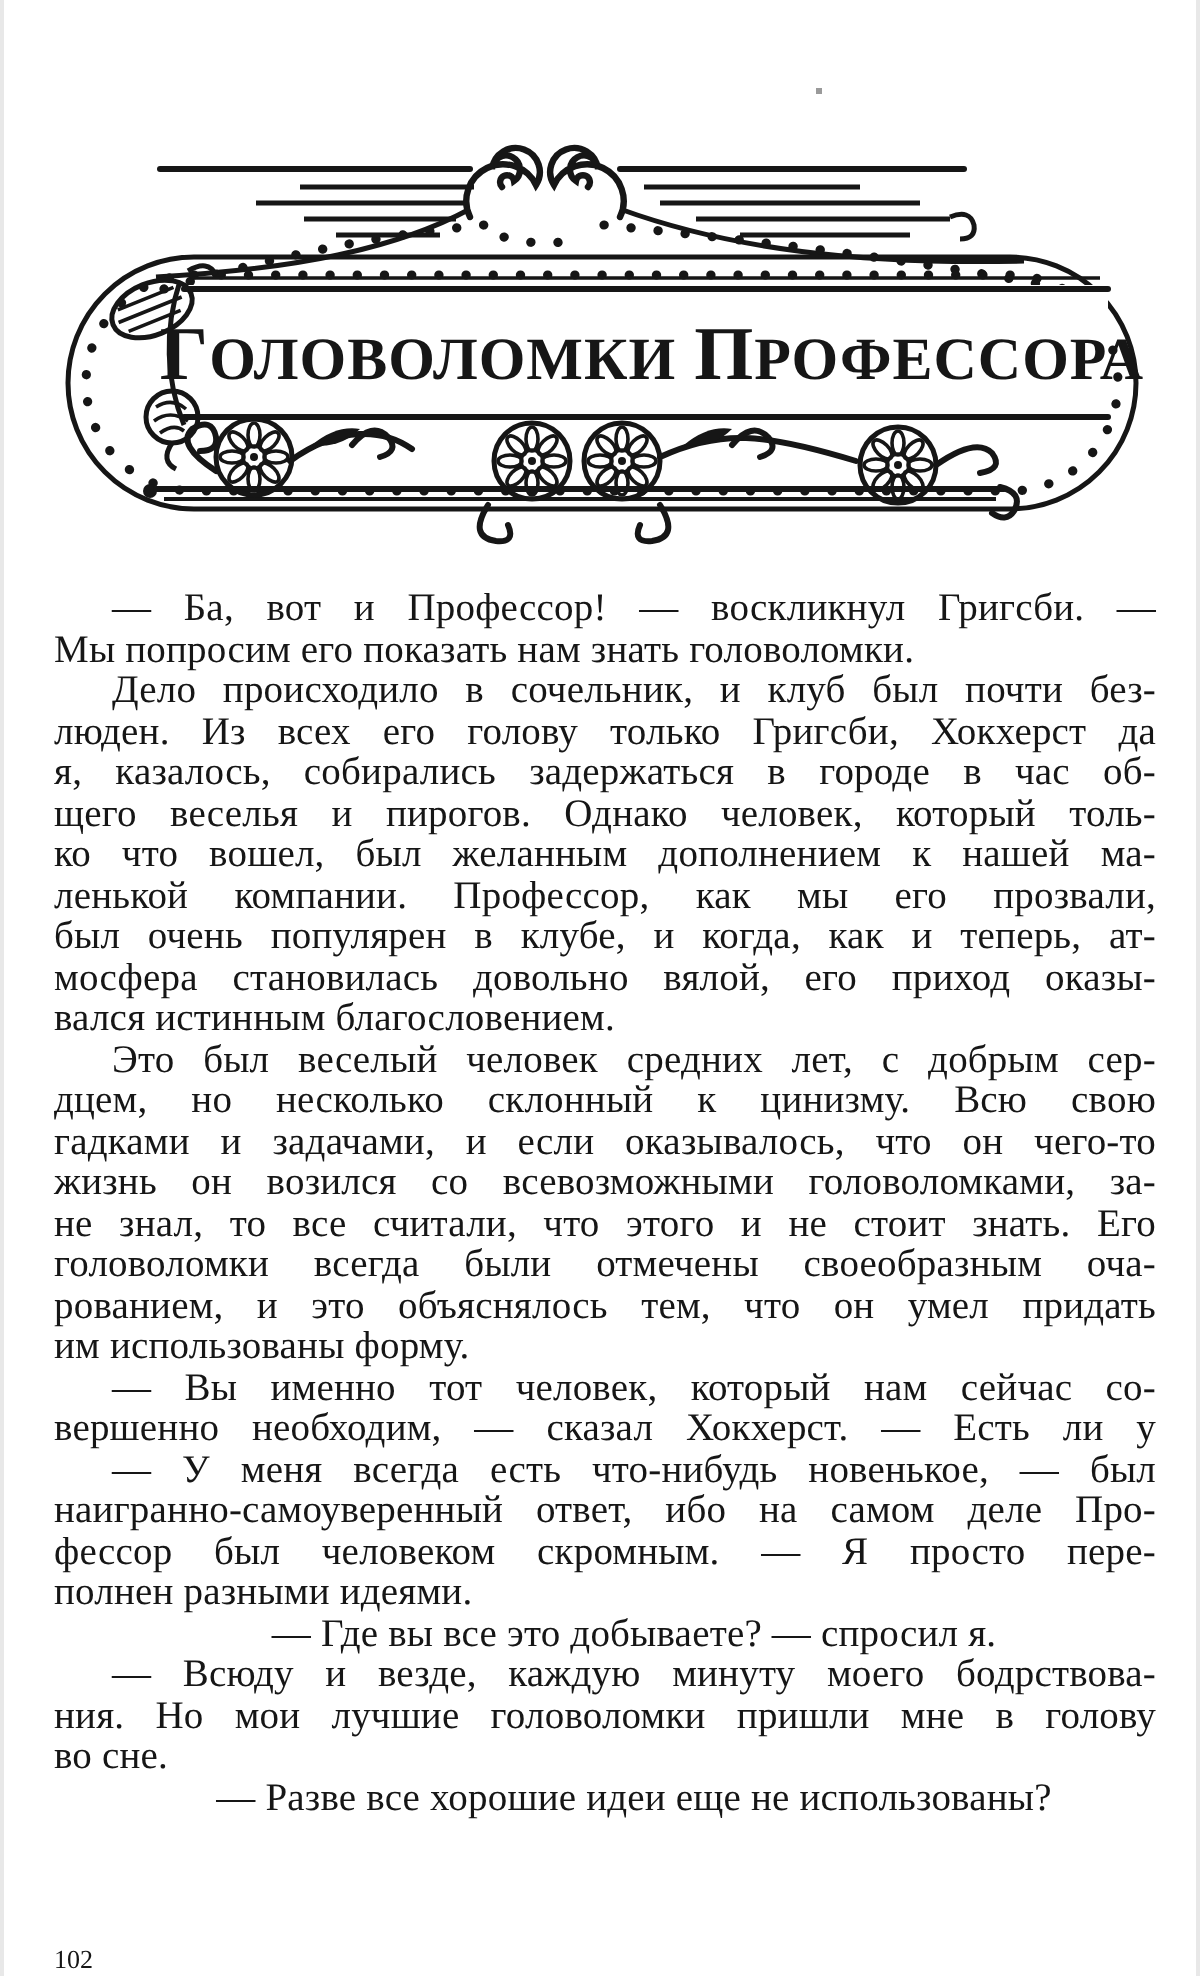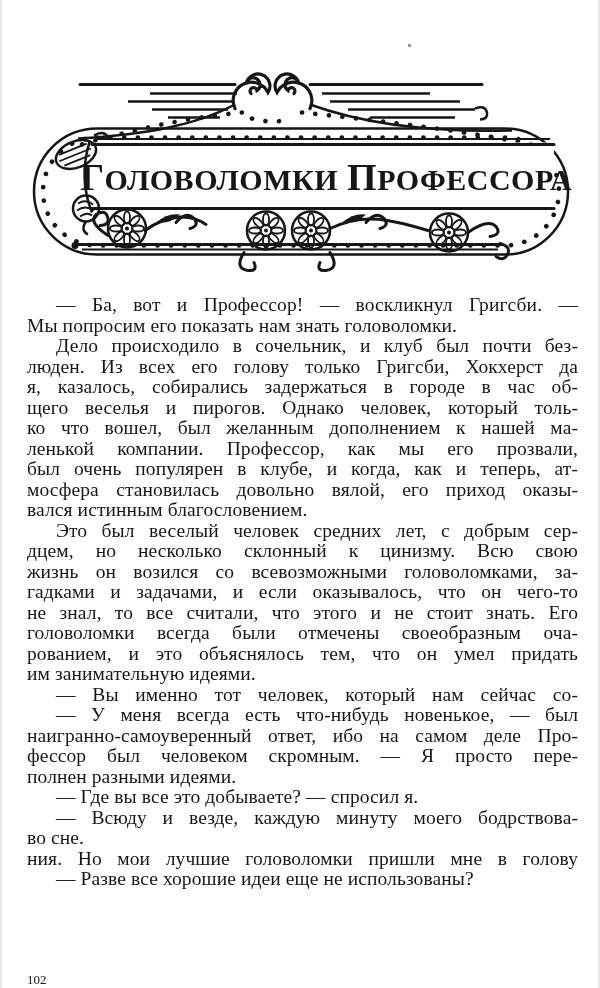--- a/index.html
+++ b/index.html
@@ -15,21 +15,21 @@
   .s25{stroke:currentColor;stroke-width:2.5;fill:none;}
   .s3{stroke:currentColor;stroke-width:3;fill:none;stroke-linecap:round;}
   .s32{stroke:currentColor;stroke-width:3.2;fill:none;stroke-linecap:round;}
   .dots{stroke:currentColor;stroke-width:4.6;fill:none;stroke-dasharray:0.1 13.5;stroke-linecap:round;}
   .fillink{fill:currentColor;stroke:none;}
   .bandfill{fill:var(--paper,#ffffff);stroke:none;}
   .title-text{font-family:"Liberation Serif", serif;font-weight:bold;fill:currentColor;letter-spacing:0.5px;}
   .body-text{position:absolute;left:25px;top:295px;width:551px;}
   .ln{font-size:19.5px;line-height:20.5px;letter-spacing:0.1px;}
   .jf{text-align:justify;text-align-last:justify;}
-  .ind{text-indent:29px;}
+  .ind{text-indent:29px;text-align:center;}
   .page-number{position:absolute;left:25px;top:969px;font-size:13px;line-height:22px;}
   .speck{position:absolute;left:406px;top:44px;width:3px;height:3px;background:#9a9a9a;}
 </style>
 </head>
 <body>
 
 <div class="page">
 
   <div class="speck"></div>
 
@@ -137,33 +137,34 @@
       <div class="ln jf">люден. Из всех его голову только Григсби, Хокхерст да</div>
       <div class="ln jf">я, казалось, собирались задержаться в городе в час об-</div>
       <div class="ln jf">щего веселья и пирогов. Однако человек, который толь-</div>
       <div class="ln jf">ко что вошел, был желанным дополнением к нашей ма-</div>
       <div class="ln jf">ленькой компании. Профессор, как мы его прозвали,</div>
       <div class="ln jf">был очень популярен в клубе, и когда, как и теперь, ат-</div>
       <div class="ln jf">мосфера становилась довольно вялой, его приход оказы-</div>
       <div class="ln">вался истинным благословением.</div>
       <div class="ln ind jf">Это был веселый человек средних лет, с добрым сер-</div>
       <div class="ln jf">дцем, но несколько склонный к цинизму. Всю свою</div>
+      <div class="ln jf">гадками и задачами, и если оказывалось, что он чего-то</div>
       <div class="ln jf">жизнь он возился со всевозможными головоломками, за-</div>
-      <div class="ln jf">гадками и задачами, и если оказывалось, что он чего-то</div>
       <div class="ln jf">не знал, то все считали, что этого и не стоит знать. Его</div>
       <div class="ln jf">головоломки всегда были отмечены своеобразным оча-</div>
       <div class="ln jf">рованием, и это объяснялось тем, что он умел придать</div>
-      <div class="ln">им занимательную идеями.</div>
+      <div class="ln">им использованы форму.</div>
       <div class="ln ind jf">— Вы именно тот человек, который нам сейчас со-</div>
+      <div class="ln jf">вершенно необходим, — сказал Хокхерст. — Есть ли у</div>
       <div class="ln ind jf">— У меня всегда есть что-нибудь новенькое, — был</div>
       <div class="ln jf">наигранно-самоуверенный ответ, ибо на самом деле Про-</div>
       <div class="ln jf">фессор был человеком скромным. — Я просто пере-</div>
       <div class="ln">полнен разными идеями.</div>
       <div class="ln ind">— Где вы все это добываете? — спросил я.</div>
       <div class="ln ind jf">— Всюду и везде, каждую минуту моего бодрствова-</div>
+      <div class="ln jf">ния. Но мои лучшие головоломки пришли мне в голову</div>
       <div class="ln">во сне.</div>
-      <div class="ln jf">ния. Но мои лучшие головоломки пришли мне в голову</div>
       <div class="ln ind">— Разве все хорошие идеи еще не использованы?</div>
     </div>
 
   <div class="page-number">102</div>
 
 </div>
 
 </body></html>

